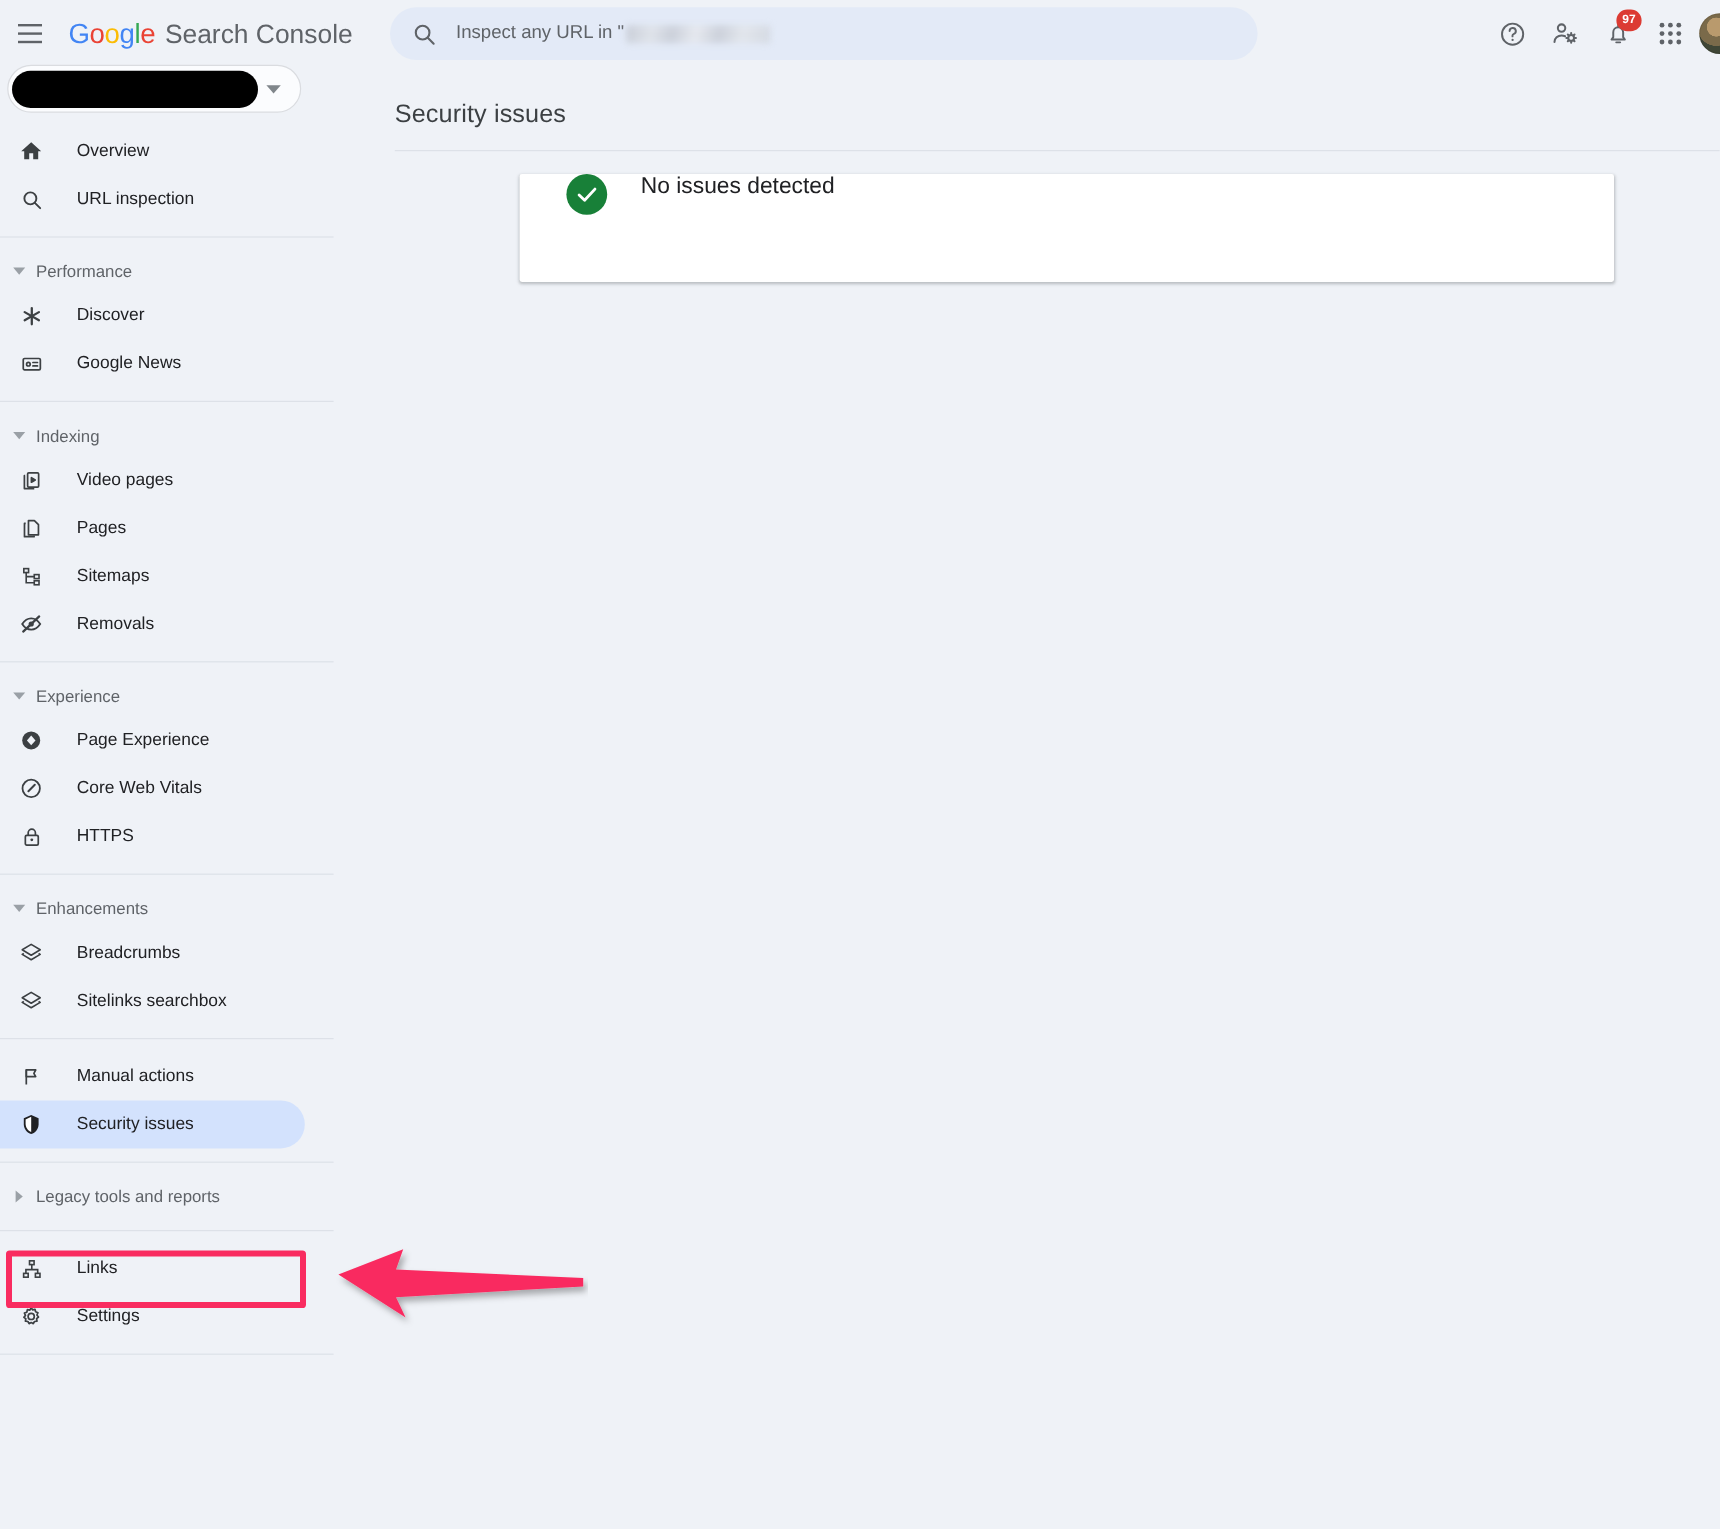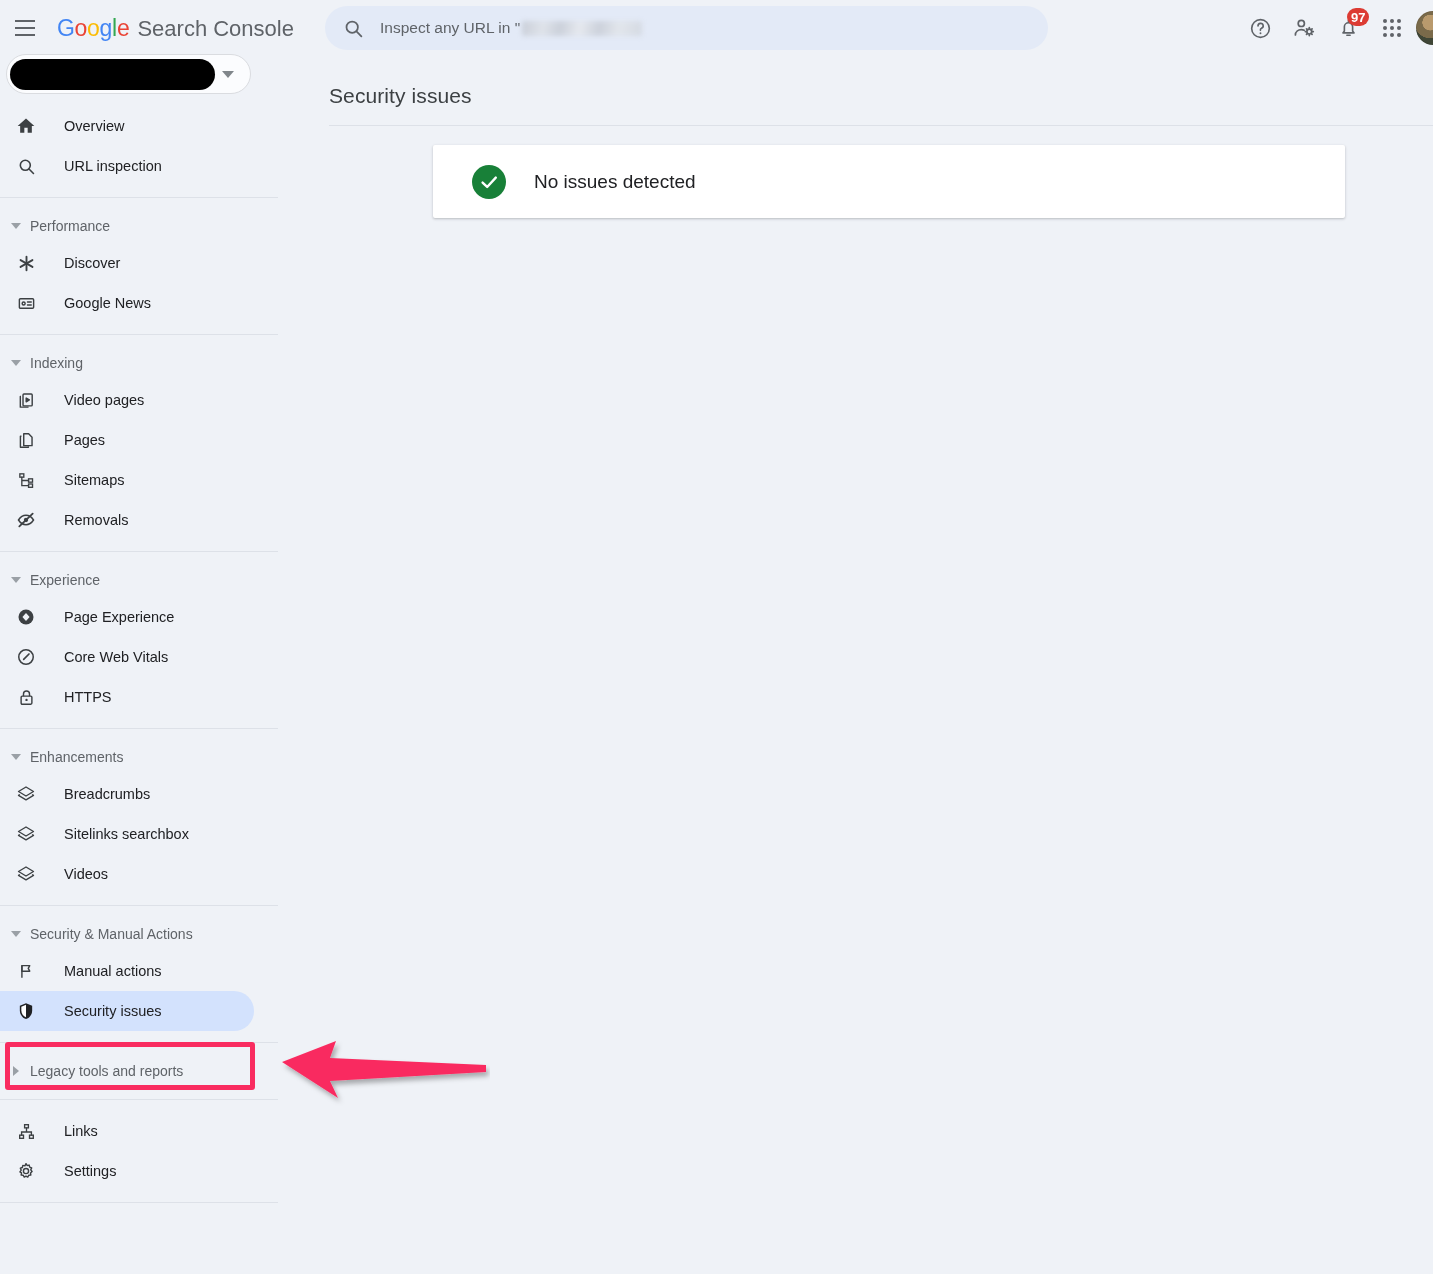--- a/index.html
+++ b/index.html
@@ -59,21 +59,21 @@
   }
   .ticon {
     width: 44px; height: 44px; border-radius: 50%;
     display: flex; align-items: center; justify-content: center;
     position: relative; cursor: pointer; color: #5f6368;
   }
   .badge {
     position: absolute; top: 2px; left: 21px;
     min-width: 21px; height: 18px; padding: 0 4px;
     background: #dc3b33; color: #fff;
-    border-radius: 9px; font-size: 13px; font-weight: bold;
+    border-radius: 9px; font-size: 10px; font-weight: bold;
     display: flex; align-items: center; justify-content: center;
     line-height: 1;
   }
   .gridicon { display: grid; grid-template-columns: repeat(3,4px); gap: 3px; }
   .gridicon i { width: 4px; height: 4px; background: #5f6368; border-radius: 50%; display: block; }
   .avatar {
     width: 34px; height: 34px; border-radius: 50%;
     background: radial-gradient(circle at 42% 34%, #b99a6d 0 26%, #7a6a4a 27% 52%, #3f4636 53% 100%);
     margin-left: 2px; margin-right: -17px; cursor: pointer;
     box-shadow: inset 0 0 0 1px rgba(0,0,0,.08);
@@ -140,24 +140,24 @@
   .page-title {
     font-size: 21px; color: #3c4043;
     padding: 28px 0 0 33px; letter-spacing: .1px;
   }
   .title-rule {
     position: absolute; left: 33px; right: 0; top: 69px;
     height: 1px; background: #dde1e8;
   }
   .card {
     position: absolute; left: 137px; top: 89px;
-    width: 912px; height: 73px;
+    width: 912px; height: 90px;
     background: #fff; border-radius: 2px;
     box-shadow: 0 1px 3px rgba(60,64,67,.22), 0 1px 2px rgba(60,64,67,.10);
-    display: flex; align-items: center;
+    display: flex; align-items: flex-start;
   }
   .card .check {
     width: 34px; height: 34px; border-radius: 50%;
     background: #188038; margin-left: 39px; margin-right: 28px;
     display: flex; align-items: center; justify-content: center; flex: none;
   }
   .card .ctxt { font-size: 19px; color: #202124; }
 
   
   .hl-box {
@@ -404,38 +404,23 @@
     </div>
     <div class="navitem">
       <span class="ico">
         <svg width="20" height="20" viewBox="0 0 24 24" fill="none" stroke="#3c4043" stroke-width="1.6" stroke-linejoin="round">
           <path d="M12 3.6 21 9l-9 5.4L3 9z"></path>
             <path d="M4.6 12.6 3 13.6l9 5.4 9-5.4-1.6-1"></path>
         </svg>
       </span>
       <span class="lbl">Sitelinks searchbox</span>
     </div>
-    <div class="navitem">
-      <span class="ico">
-        <svg width="20" height="20" viewBox="0 0 24 24" fill="none" stroke="#3c4043" stroke-width="1.6" stroke-linejoin="round">
-          <path d="M12 3.6 21 9l-9 5.4L3 9z"></path>
-            <path d="M4.6 12.6 3 13.6l9 5.4 9-5.4-1.6-1"></path>
-        </svg>
-      </span>
-      <span class="lbl">Videos</span>
-    </div>
-
-    <div class="divider"></div>
-
-    <div class="section-hd">
-      <span class="tri">
-          <span class="tri-down"></span>
-        </span>
-      <span class="stxt">Security &amp; Manual Actions</span>
-    </div>
+
+    <div class="divider"></div>
+
     <div class="navitem">
       <span class="ico">
         <svg width="19" height="19" viewBox="0 0 24 24" fill="none" stroke="#3c4043" stroke-width="1.8" stroke-linejoin="round">
           <path d="M6.2 4v16"></path>
             <path d="M6.2 4.6h9.9l-1.9 3.5 1.9 3.5H6.2z"></path>
         </svg>
       </span>
       <span class="lbl">Manual actions</span>
     </div>
     <div class="navitem active">

